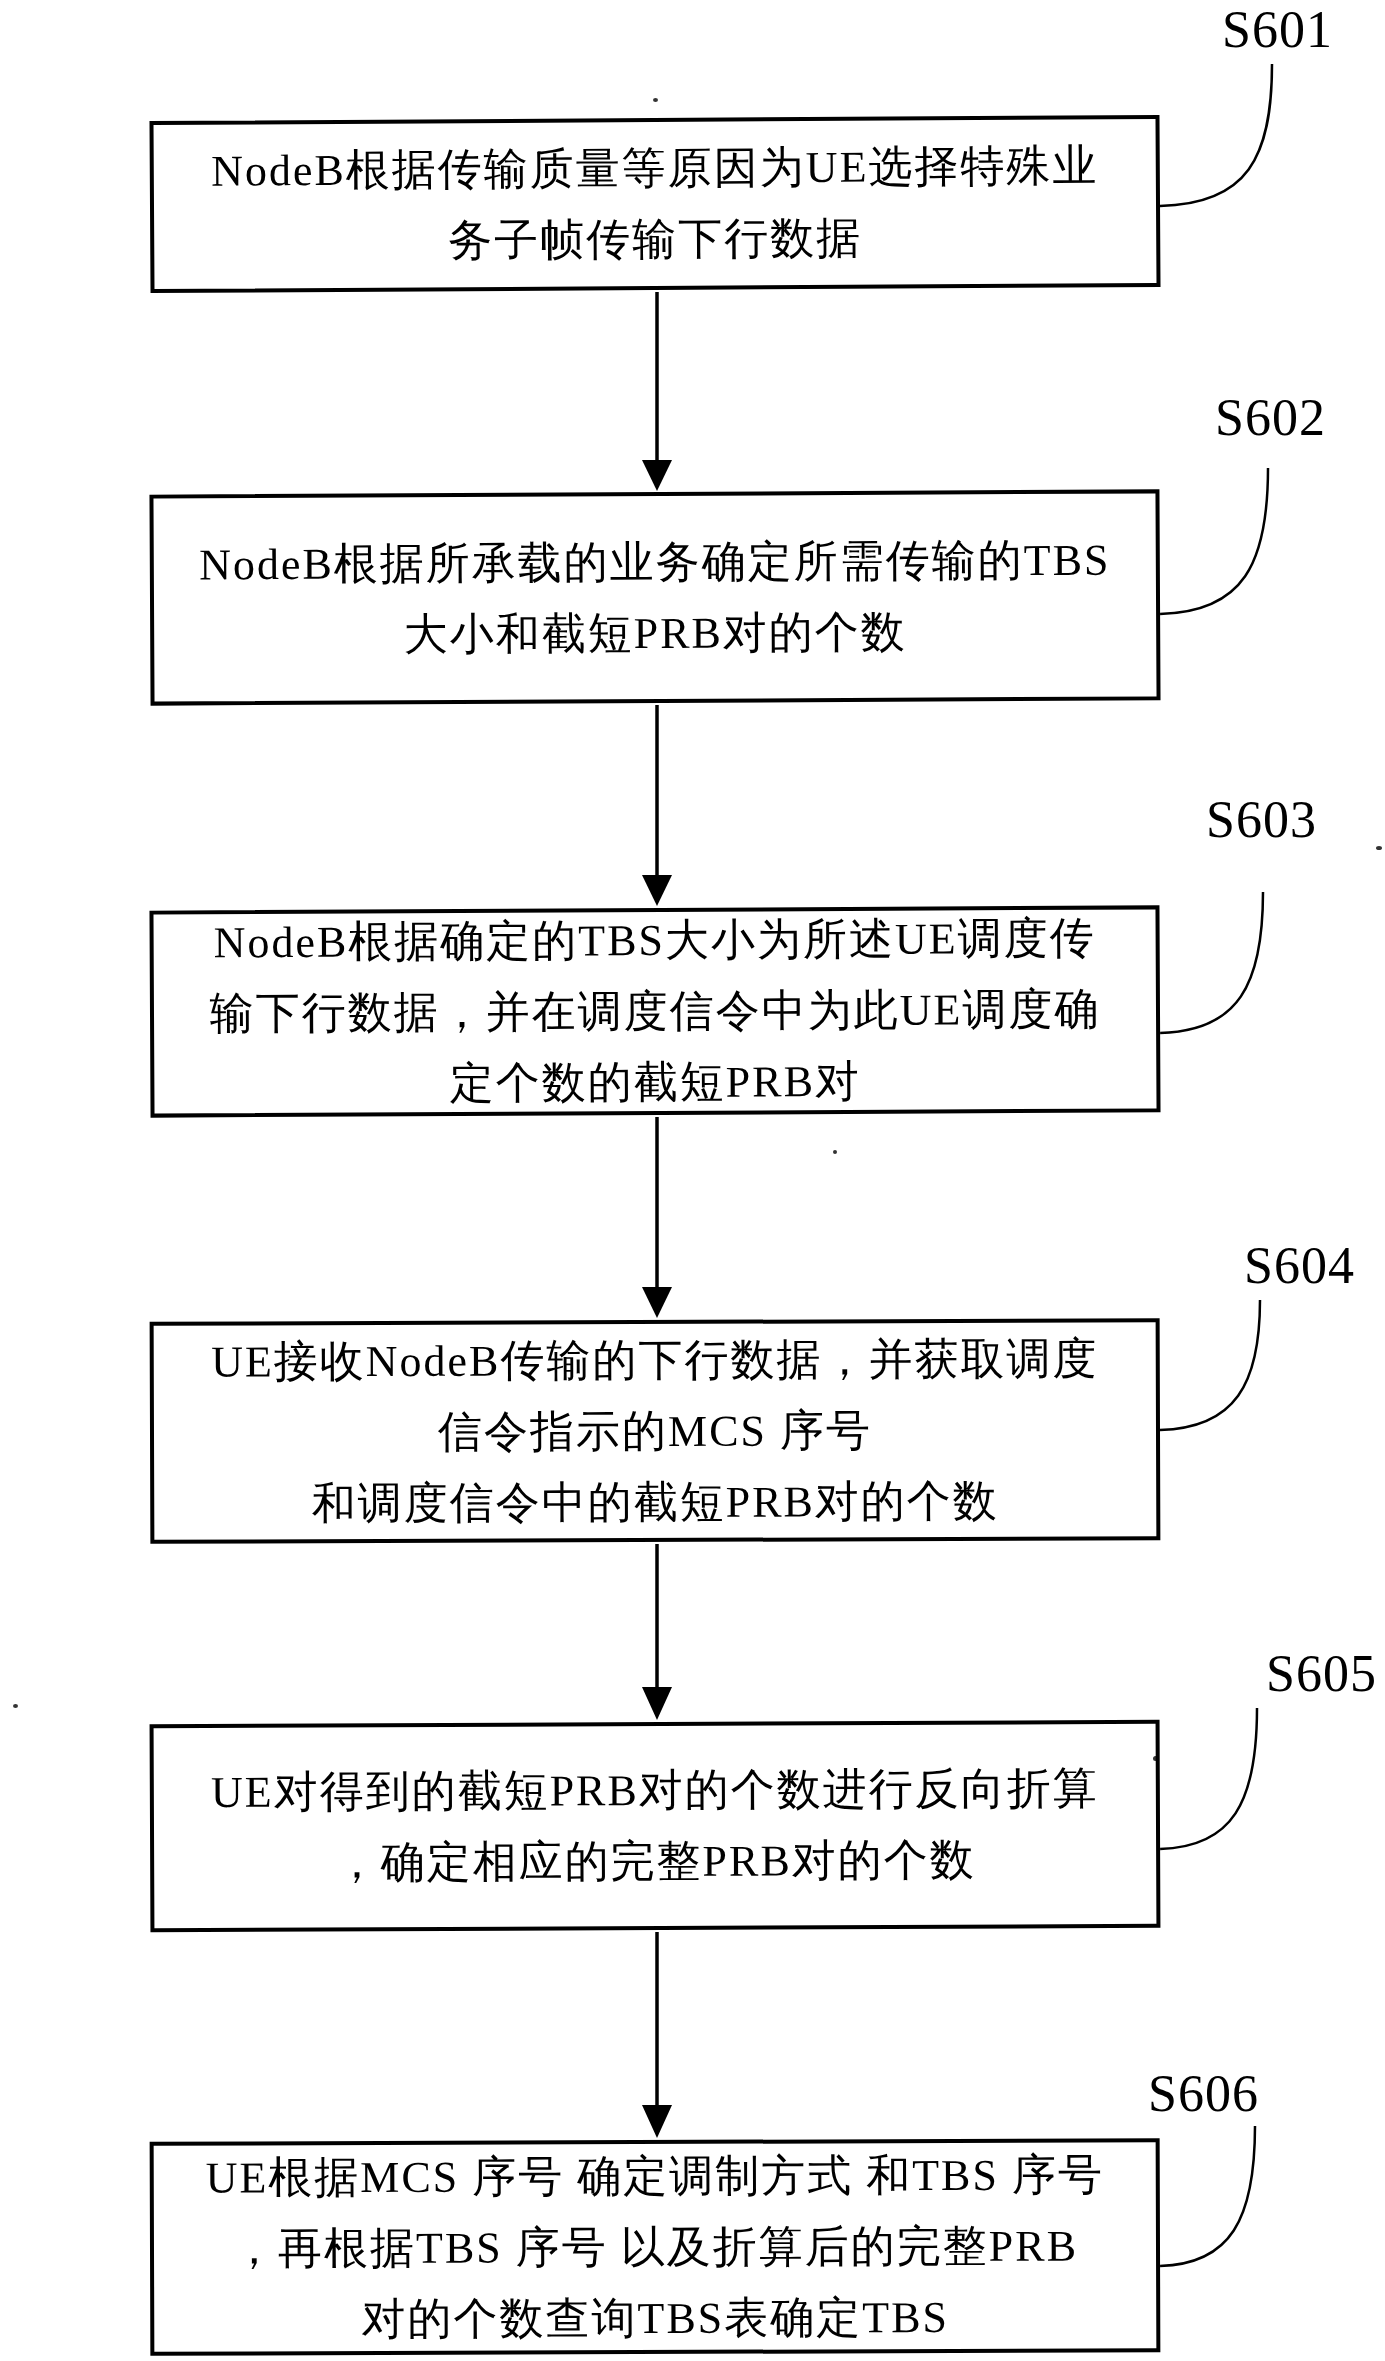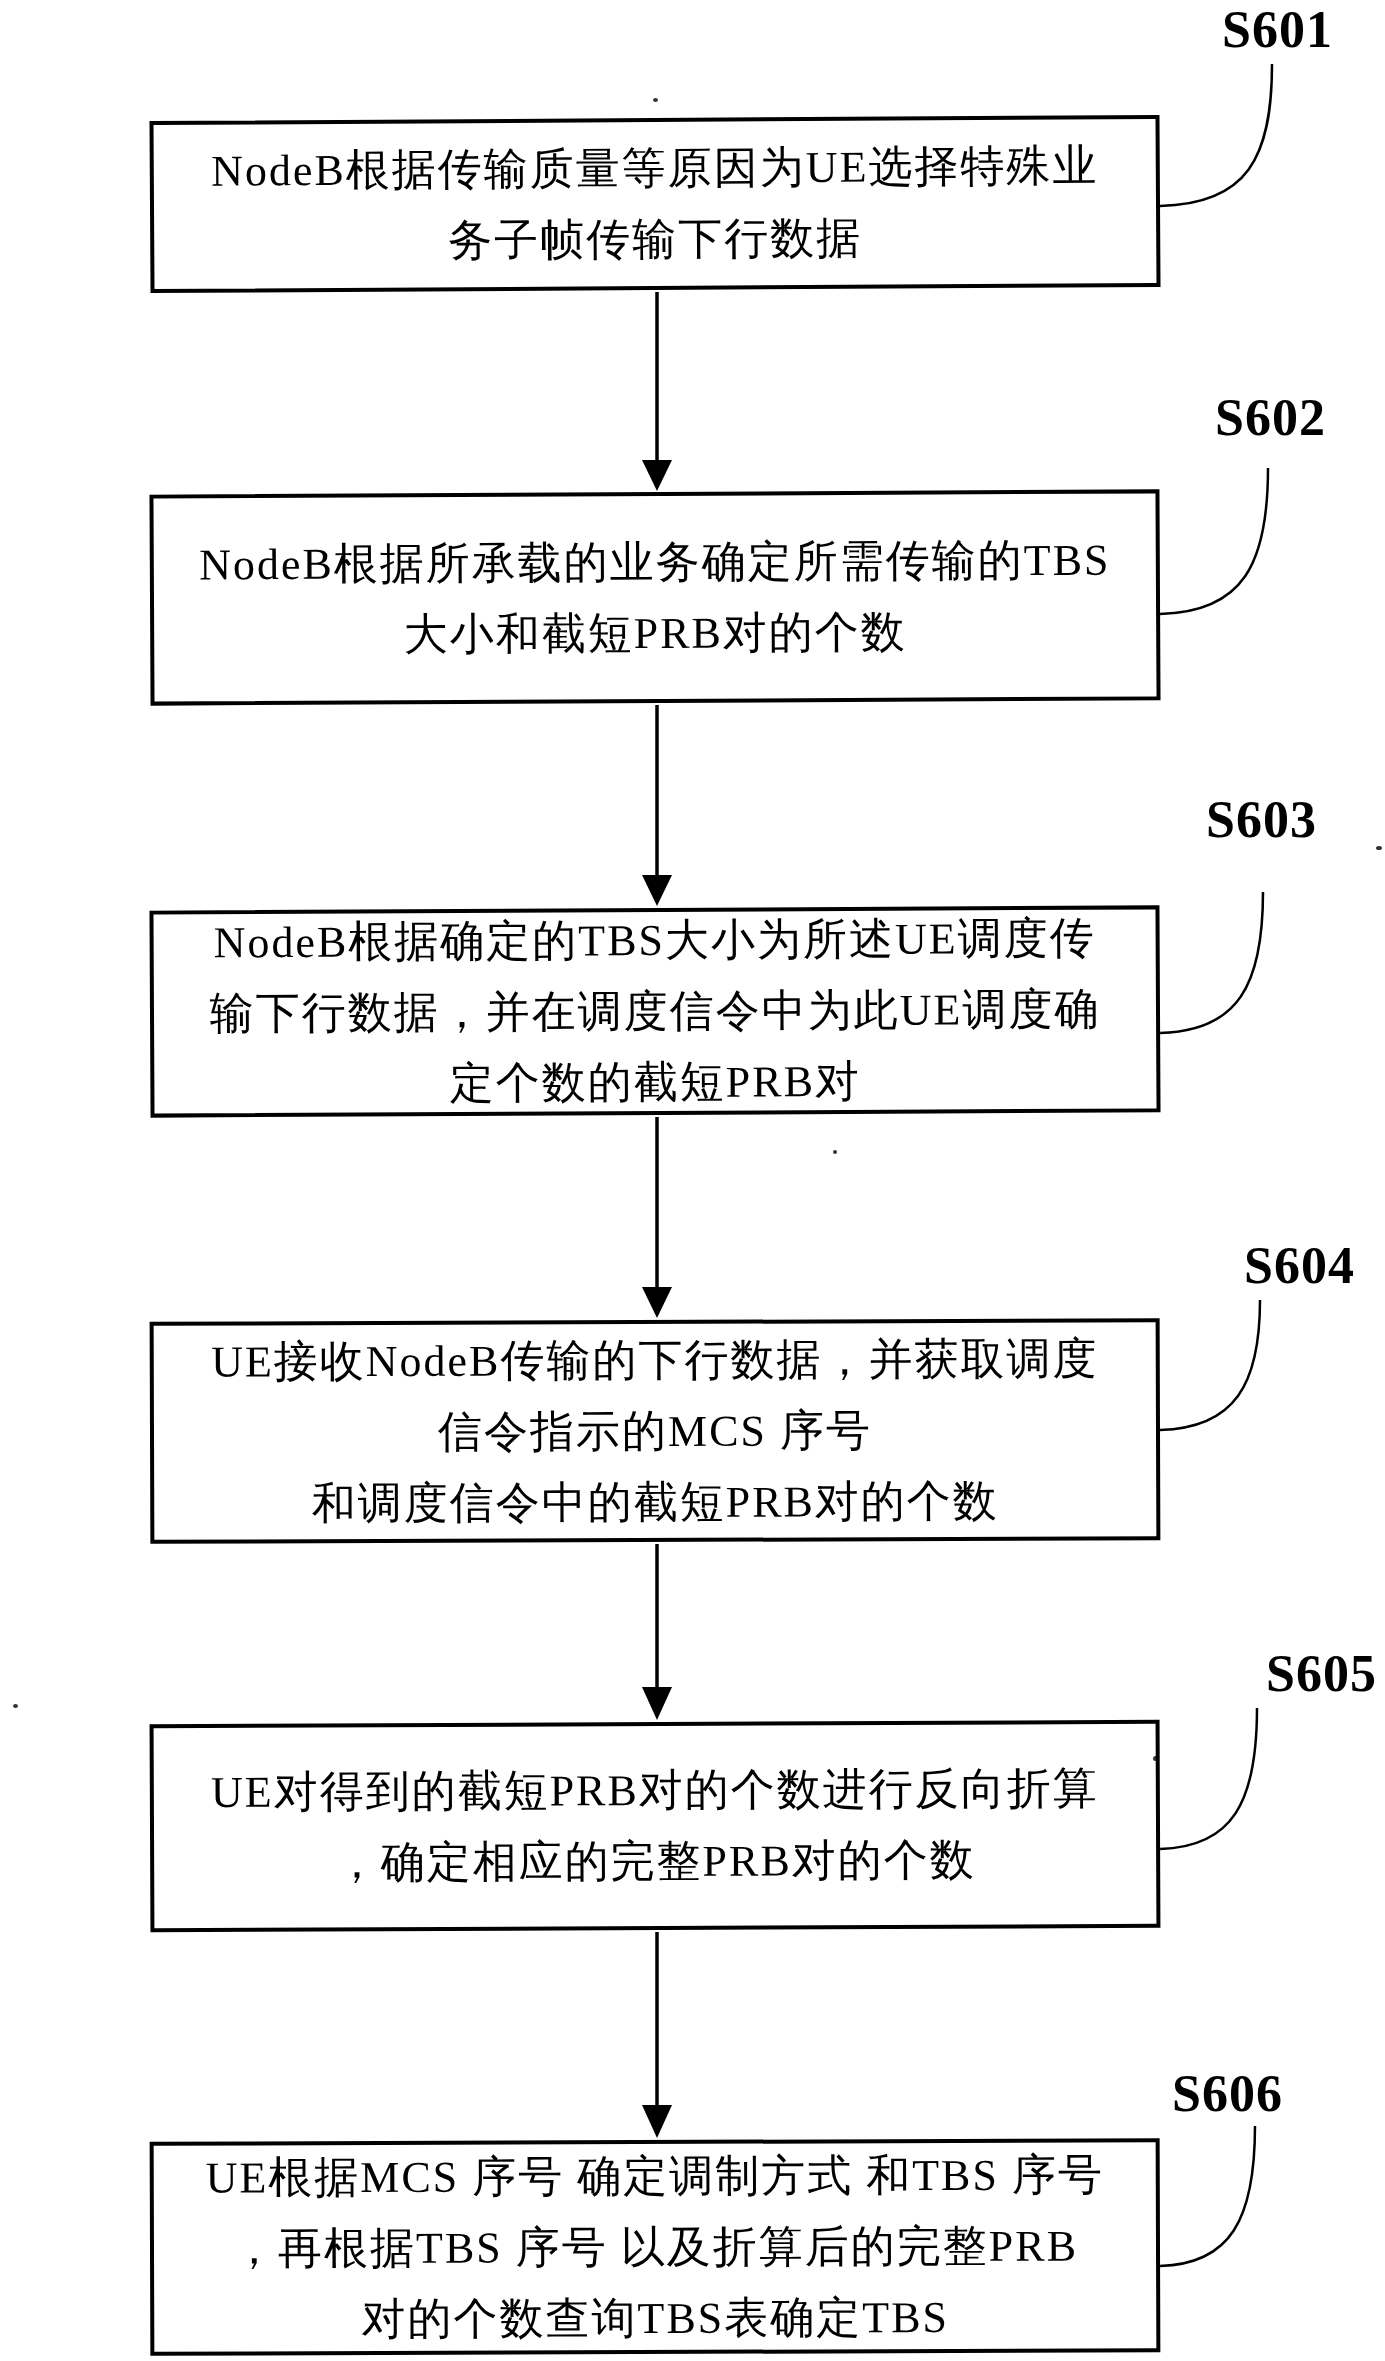--- a/index.html
+++ b/index.html
@@ -29,28 +29,27 @@
   .b2{top:492px;height:211px;transform:rotate(-0.3deg);}
   .b3{top:908px;height:207px;transform:rotate(-0.3deg);}
   .b4{top:1320px;height:222px;transform:rotate(-0.2deg);}
   .b5{top:1722px;height:208px;transform:rotate(-0.25deg);}
   .b6{top:2140px;height:214px;transform:rotate(-0.2deg);}
   .slabel{
     position:absolute;
     font-size:52px;line-height:56px;
     letter-spacing:1px;
     font-family:"Liberation Serif","DejaVu Serif",serif;
-    font-weight:bold;
   }
   .l1{left:1222px;top:2px;}
   .l2{left:1215px;top:390px;}
   .l3{left:1206px;top:792px;}
   .l4{left:1244px;top:1238px;}
   .l5{left:1266px;top:1646px;}
-  .l6{left:1172px;top:2066px;}
+  .l6{left:1148px;top:2066px;}
   .speck{
     position:absolute;background:var(--ink,#000000);
     border-radius:50%;opacity:.8;
   }
 </style>
 </head>
 <body>
 
 <div class="canvas">
 

